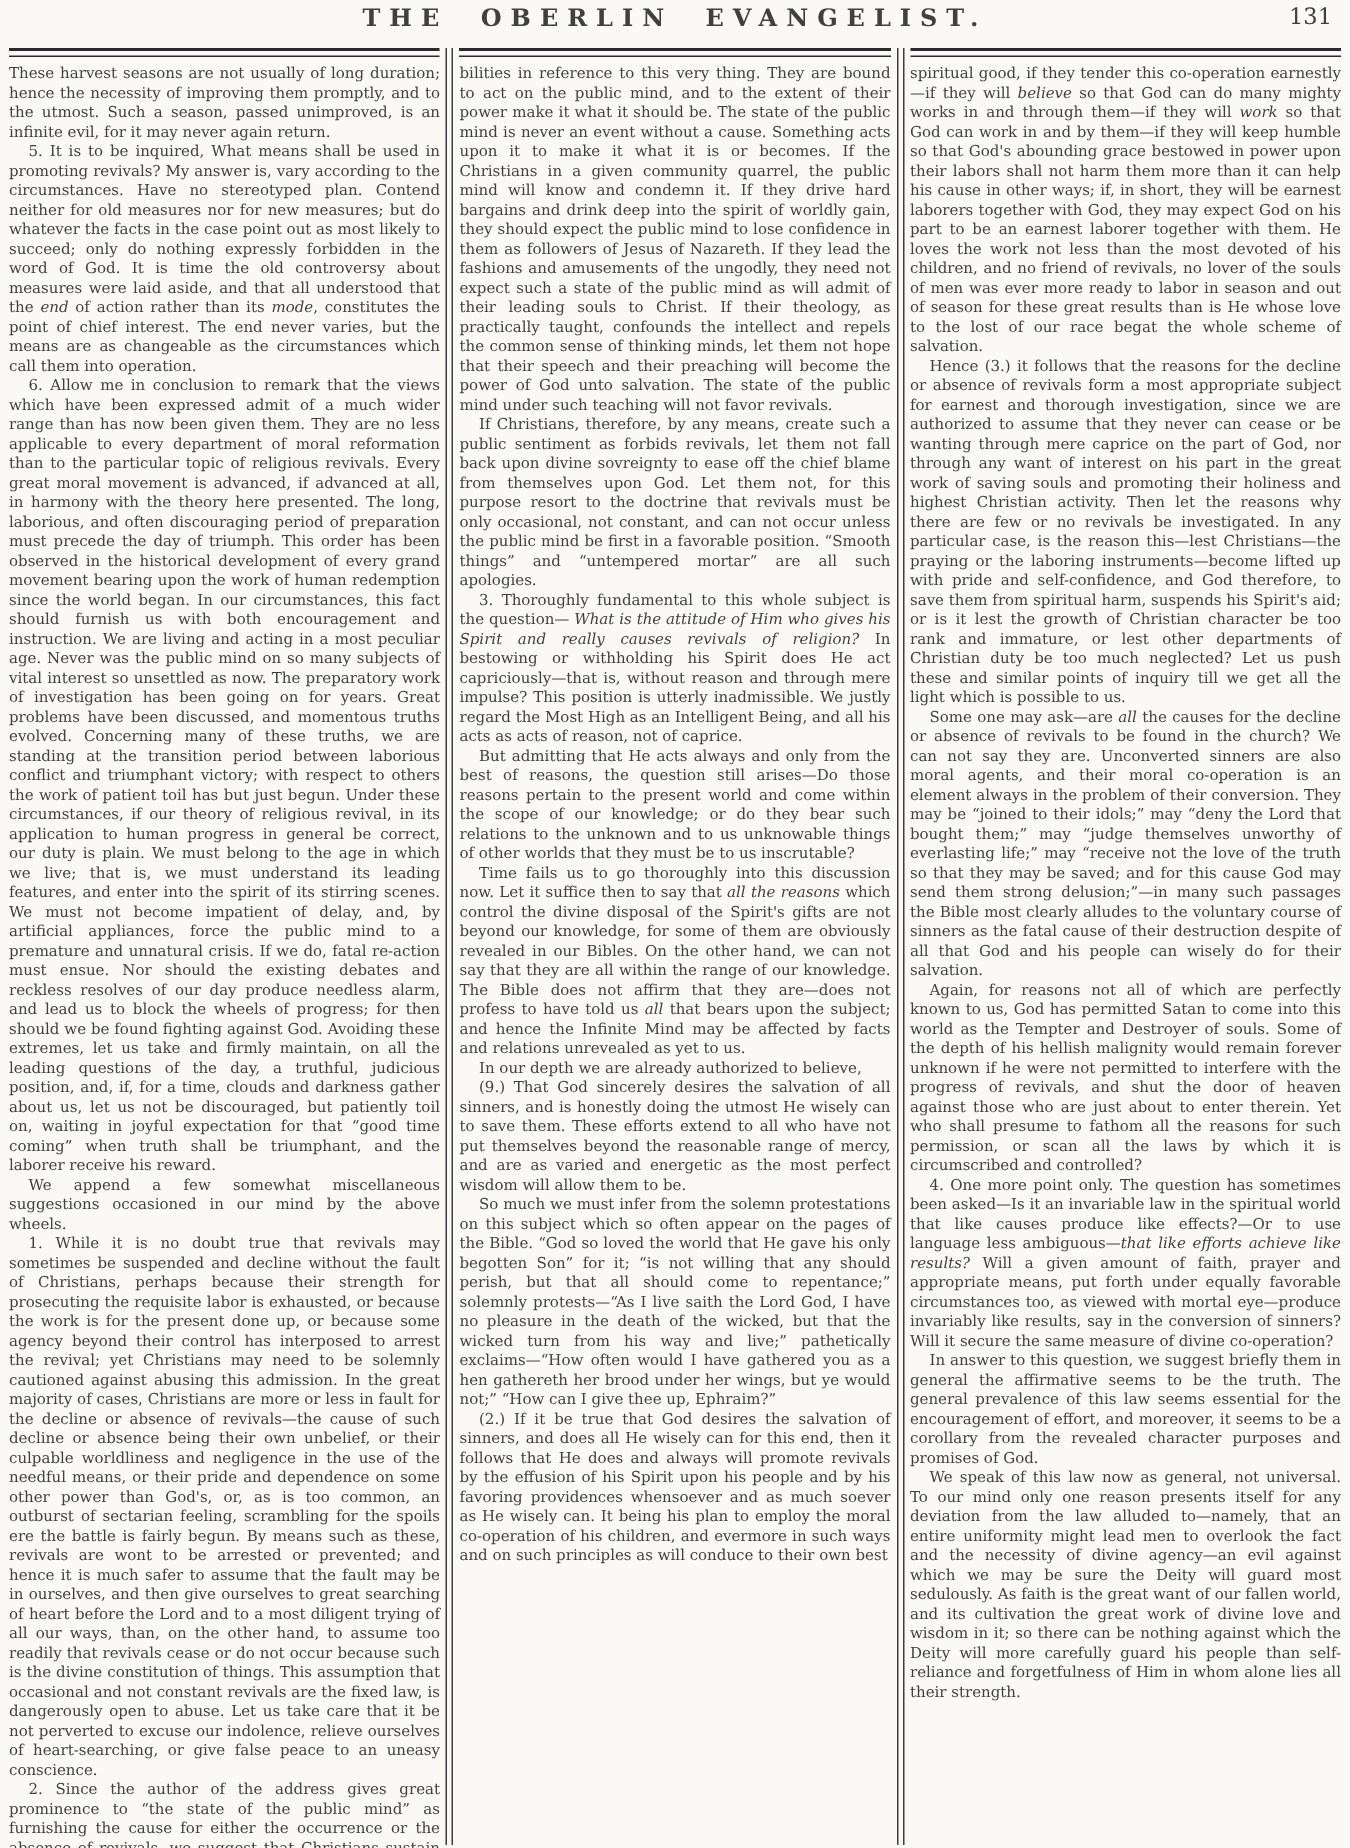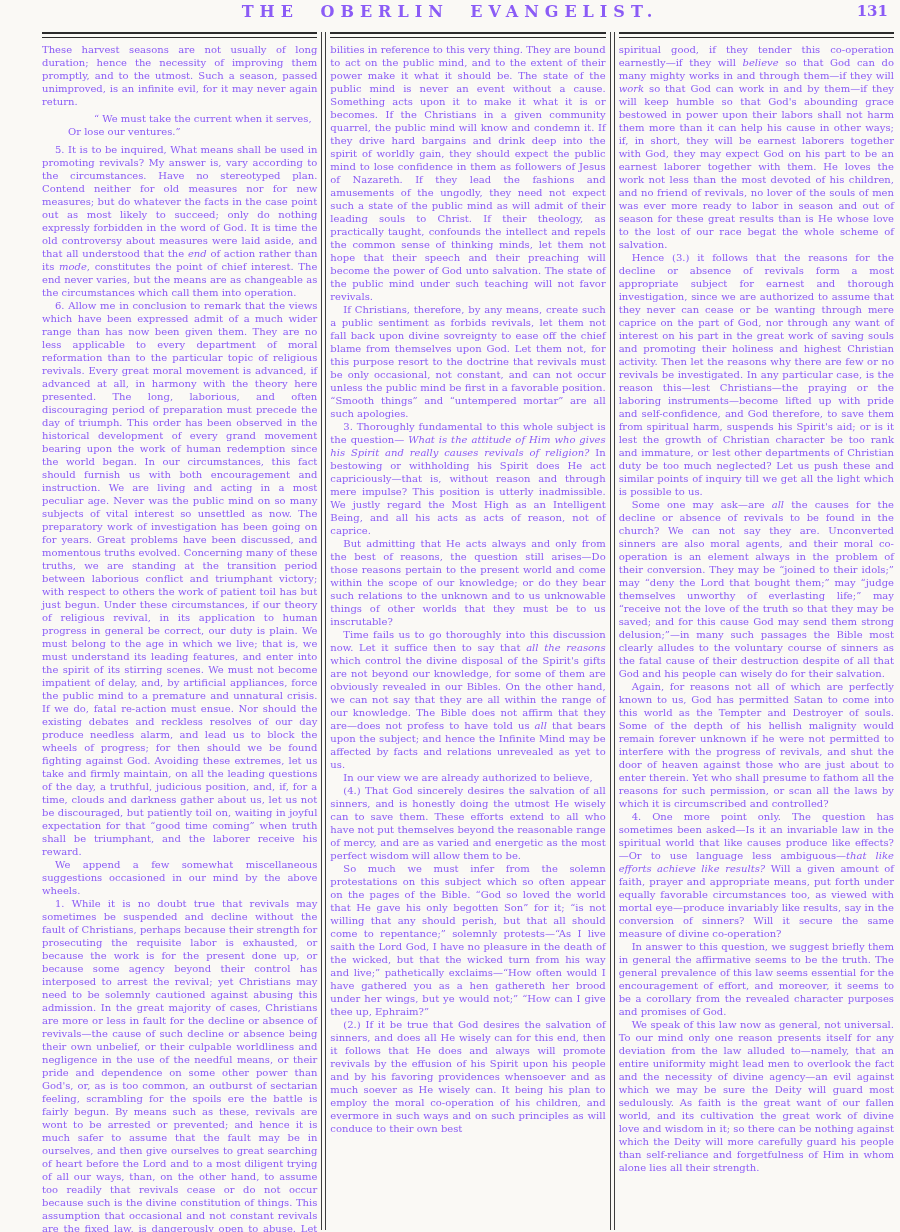--- a/index.html
+++ b/index.html
@@ -3,36 +3,36 @@
 <meta charset="utf-8">
 <style>
   html, body { margin: 0; padding: 0; background: #e8e6e0; }
   .page {
     position: relative;
     width: 900px; height: 1232px;
     margin: 0 auto;
     background: #faf9f5;
     overflow: hidden;
     font-family: "DejaVu Serif", serif;
-    color: #8b5cf6;
+    color: #404040;
   }
   header { position: relative; height: 30px; padding-top: 2px; }
   h1 {
     margin: 0; text-align: center;
     font-size: 16px; font-weight: bold;
     letter-spacing: 6px; word-spacing: 10px;
     font-family: "DejaVu Serif", serif;
   }
   .page-number {
     position: absolute; top: 2px; right: 12px;
-    font-size: 15px; font-weight: bold;
+    font-size: 15px; font-weight: normal;
   }
   .columns {
     display: flex; align-items: stretch;
-    padding: 0 6px; height: calc(100% - 34px); margin-left: 36px;
+    padding: 0 6px; height: calc(100% - 34px);
   }
   .column { flex: 1 1 0; min-width: 0; }
   .toprule {
     height: 3px;
     border-top: 2px solid #2b2b2b;
     border-bottom: 1px solid #2b2b2b;
     margin-bottom: 5px;
   }
   .vdivider {
     width: 3px;
@@ -58,42 +58,38 @@
 <div class="page">
   <header>
     <h1>THE OBERLIN EVANGELIST.</h1>
     <div class="page-number">131</div>
   </header>
   <div class="columns">
     <section class="column">
       <div class="toprule"></div>
       <div class="col-body">
           <p class="para noindent">These harvest seasons are not usually of long duration; hence the necessity of improving them promptly, and to the utmost. Such a season, passed unimproved, is an infinite evil, for it may never again return.</p>
-          <div class="verse">
-            <div class="verse-line verse-line-0">“ We must take the current when it serves,</div>
-            <div class="verse-line verse-line-1">Or lose our ventures.”</div>
-          </div>
           <p class="para">5. It is to be inquired, What means shall be used in promoting revivals? My answer is, vary according to the circumstances. Have no stereotyped plan. Contend neither for old measures nor for new measures; but do whatever the facts in the case point out as most likely to succeed; only do nothing expressly forbidden in the word of God. It is time the old controversy about measures were laid aside, and that all understood that the <i>end</i> of action rather than its <i>mode</i>, constitutes the point of chief interest. The end never varies, but the means are as changeable as the circumstances which call them into operation.</p>
           <p class="para">6. Allow me in conclusion to remark that the views which have been expressed admit of a much wider range than has now been given them. They are no less applicable to every department of moral reformation than to the particular topic of religious revivals. Every great moral movement is advanced, if advanced at all, in harmony with the theory here presented. The long, laborious, and often discouraging period of preparation must precede the day of triumph. This order has been observed in the historical development of every grand movement bearing upon the work of human redemption since the world began. In our circumstances, this fact should furnish us with both encouragement and instruction. We are living and acting in a most peculiar age. Never was the public mind on so many subjects of vital interest so unsettled as now. The preparatory work of investigation has been going on for years. Great problems have been discussed, and momentous truths evolved. Concerning many of these truths, we are standing at the transition period between laborious conflict and triumphant victory; with respect to others the work of patient toil has but just begun. Under these circumstances, if our theory of religious revival, in its application to human progress in general be correct, our duty is plain. We must belong to the age in which we live; that is, we must understand its leading features, and enter into the spirit of its stirring scenes. We must not become impatient of delay, and, by artificial appliances, force the public mind to a premature and unnatural crisis. If we do, fatal re-action must ensue. Nor should the existing debates and reckless resolves of our day produce needless alarm, and lead us to block the wheels of progress; for then should we be found fighting against God. Avoiding these extremes, let us take and firmly maintain, on all the leading questions of the day, a truthful, judicious position, and, if, for a time, clouds and darkness gather about us, let us not be discouraged, but patiently toil on, waiting in joyful expectation for that “good time coming” when truth shall be triumphant, and the laborer receive his reward.</p>
           <p class="para">We append a few somewhat miscellaneous suggestions occasioned in our mind by the above wheels.</p>
           <p class="para">1. While it is no doubt true that revivals may sometimes be suspended and decline without the fault of Christians, perhaps because their strength for prosecuting the requisite labor is exhausted, or because the work is for the present done up, or because some agency beyond their control has interposed to arrest the revival; yet Christians may need to be solemnly cautioned against abusing this admission. In the great majority of cases, Christians are more or less in fault for the decline or absence of revivals—the cause of such decline or absence being their own unbelief, or their culpable worldliness and negligence in the use of the needful means, or their pride and dependence on some other power than God's, or, as is too common, an outburst of sectarian feeling, scrambling for the spoils ere the battle is fairly begun. By means such as these, revivals are wont to be arrested or prevented; and hence it is much safer to assume that the fault may be in ourselves, and then give ourselves to great searching of heart before the Lord and to a most diligent trying of all our ways, than, on the other hand, to assume too readily that revivals cease or do not occur because such is the divine constitution of things. This assumption that occasional and not constant revivals are the fixed law, is dangerously open to abuse. Let us take care that it be not perverted to excuse our indolence, relieve ourselves of heart-searching, or give false peace to an uneasy conscience.</p>
           <p class="para">2. Since the author of the address gives great prominence to “the state of the public mind” as furnishing the cause for either the occurrence or the absence of revivals, we suggest that Christians sustain great responsi-</p>
         </div>
     </section>
     <div class="vdivider"></div>
     <section class="column">
       <div class="toprule"></div>
       <div class="col-body">
           <p class="para noindent">bilities in reference to this very thing. They are bound to act on the public mind, and to the extent of their power make it what it should be. The state of the public mind is never an event without a cause. Something acts upon it to make it what it is or becomes. If the Christians in a given community quarrel, the public mind will know and condemn it. If they drive hard bargains and drink deep into the spirit of worldly gain, they should expect the public mind to lose confidence in them as followers of Jesus of Nazareth. If they lead the fashions and amusements of the ungodly, they need not expect such a state of the public mind as will admit of their leading souls to Christ. If their theology, as practically taught, confounds the intellect and repels the common sense of thinking minds, let them not hope that their speech and their preaching will become the power of God unto salvation. The state of the public mind under such teaching will not favor revivals.</p>
           <p class="para">If Christians, therefore, by any means, create such a public sentiment as forbids revivals, let them not fall back upon divine sovreignty to ease off the chief blame from themselves upon God. Let them not, for this purpose resort to the doctrine that revivals must be only occasional, not constant, and can not occur unless the public mind be first in a favorable position. “Smooth things” and “untempered mortar” are all such apologies.</p>
           <p class="para">3. Thoroughly fundamental to this whole subject is the question— <i>What is the attitude of Him who gives his Spirit and really causes revivals of religion?</i> In bestowing or withholding his Spirit does He act capriciously—that is, without reason and through mere impulse? This position is utterly inadmissible. We justly regard the Most High as an Intelligent Being, and all his acts as acts of reason, not of caprice.</p>
           <p class="para">But admitting that He acts always and only from the best of reasons, the question still arises—Do those reasons pertain to the present world and come within the scope of our knowledge; or do they bear such relations to the unknown and to us unknowable things of other worlds that they must be to us inscrutable?</p>
           <p class="para">Time fails us to go thoroughly into this discussion now. Let it suffice then to say that <i>all the reasons</i> which control the divine disposal of the Spirit's gifts are not beyond our knowledge, for some of them are obviously revealed in our Bibles. On the other hand, we can not say that they are all within the range of our knowledge. The Bible does not affirm that they are—does not profess to have told us <i>all</i> that bears upon the subject; and hence the Infinite Mind may be affected by facts and relations unrevealed as yet to us.</p>
-          <p class="para">In our view we are already authorized to believe,</p>
-          <p class="para">(4.) That God sincerely desires the salvation of all sinners, and is honestly doing the utmost He wisely can to save them. These efforts extend to all who have not put themselves beyond the reasonable range of mercy, and are as varied and energetic as the most perfect wisdom will allow them to be.</p>
+          <p class="para">In our depth we are already authorized to believe,</p>
+          <p class="para">(9.) That God sincerely desires the salvation of all sinners, and is honestly doing the utmost He wisely can to save them. These efforts extend to all who have not put themselves beyond the reasonable range of mercy, and are as varied and energetic as the most perfect wisdom will allow them to be.</p>
           <p class="para">So much we must infer from the solemn protestations on this subject which so often appear on the pages of the Bible. “God so loved the world that He gave his only begotten Son” for it; “is not willing that any should perish, but that all should come to repentance;” solemnly protests—“As I live saith the Lord God, I have no pleasure in the death of the wicked, but that the wicked turn from his way and live;” pathetically exclaims—“How often would I have gathered you as a hen gathereth her brood under her wings, but ye would not;” “How can I give thee up, Ephraim?”</p>
           <p class="para">(2.) If it be true that God desires the salvation of sinners, and does all He wisely can for this end, then it follows that He does and always will promote revivals by the effusion of his Spirit upon his people and by his favoring providences whensoever and as much soever as He wisely can. It being his plan to employ the moral co-operation of his children, and evermore in such ways and on such principles as will conduce to their own best</p>
         </div>
     </section>
     <div class="vdivider"></div>
     <section class="column">
       <div class="toprule"></div>
       <div class="col-body">
           <p class="para noindent">spiritual good, if they tender this co-operation earnestly—if they will <i>believe</i> so that God can do many mighty works in and through them—if they will <i>work</i> so that God can work in and by them—if they will keep humble so that God's abounding grace bestowed in power upon their labors shall not harm them more than it can help his cause in other ways; if, in short, they will be earnest laborers together with God, they may expect God on his part to be an earnest laborer together with them. He loves the work not less than the most devoted of his children, and no friend of revivals, no lover of the souls of men was ever more ready to labor in season and out of season for these great results than is He whose love to the lost of our race begat the whole scheme of salvation.</p>
           <p class="para">Hence (3.) it follows that the reasons for the decline or absence of revivals form a most appropriate subject for earnest and thorough investigation, since we are authorized to assume that they never can cease or be wanting through mere caprice on the part of God, nor through any want of interest on his part in the great work of saving souls and promoting their holiness and highest Christian activity. Then let the reasons why there are few or no revivals be investigated. In any particular case, is the reason this—lest Christians—the praying or the laboring instruments—become lifted up with pride and self-confidence, and God therefore, to save them from spiritual harm, suspends his Spirit's aid; or is it lest the growth of Christian character be too rank and immature, or lest other departments of Christian duty be too much neglected? Let us push these and similar points of inquiry till we get all the light which is possible to us.</p>

